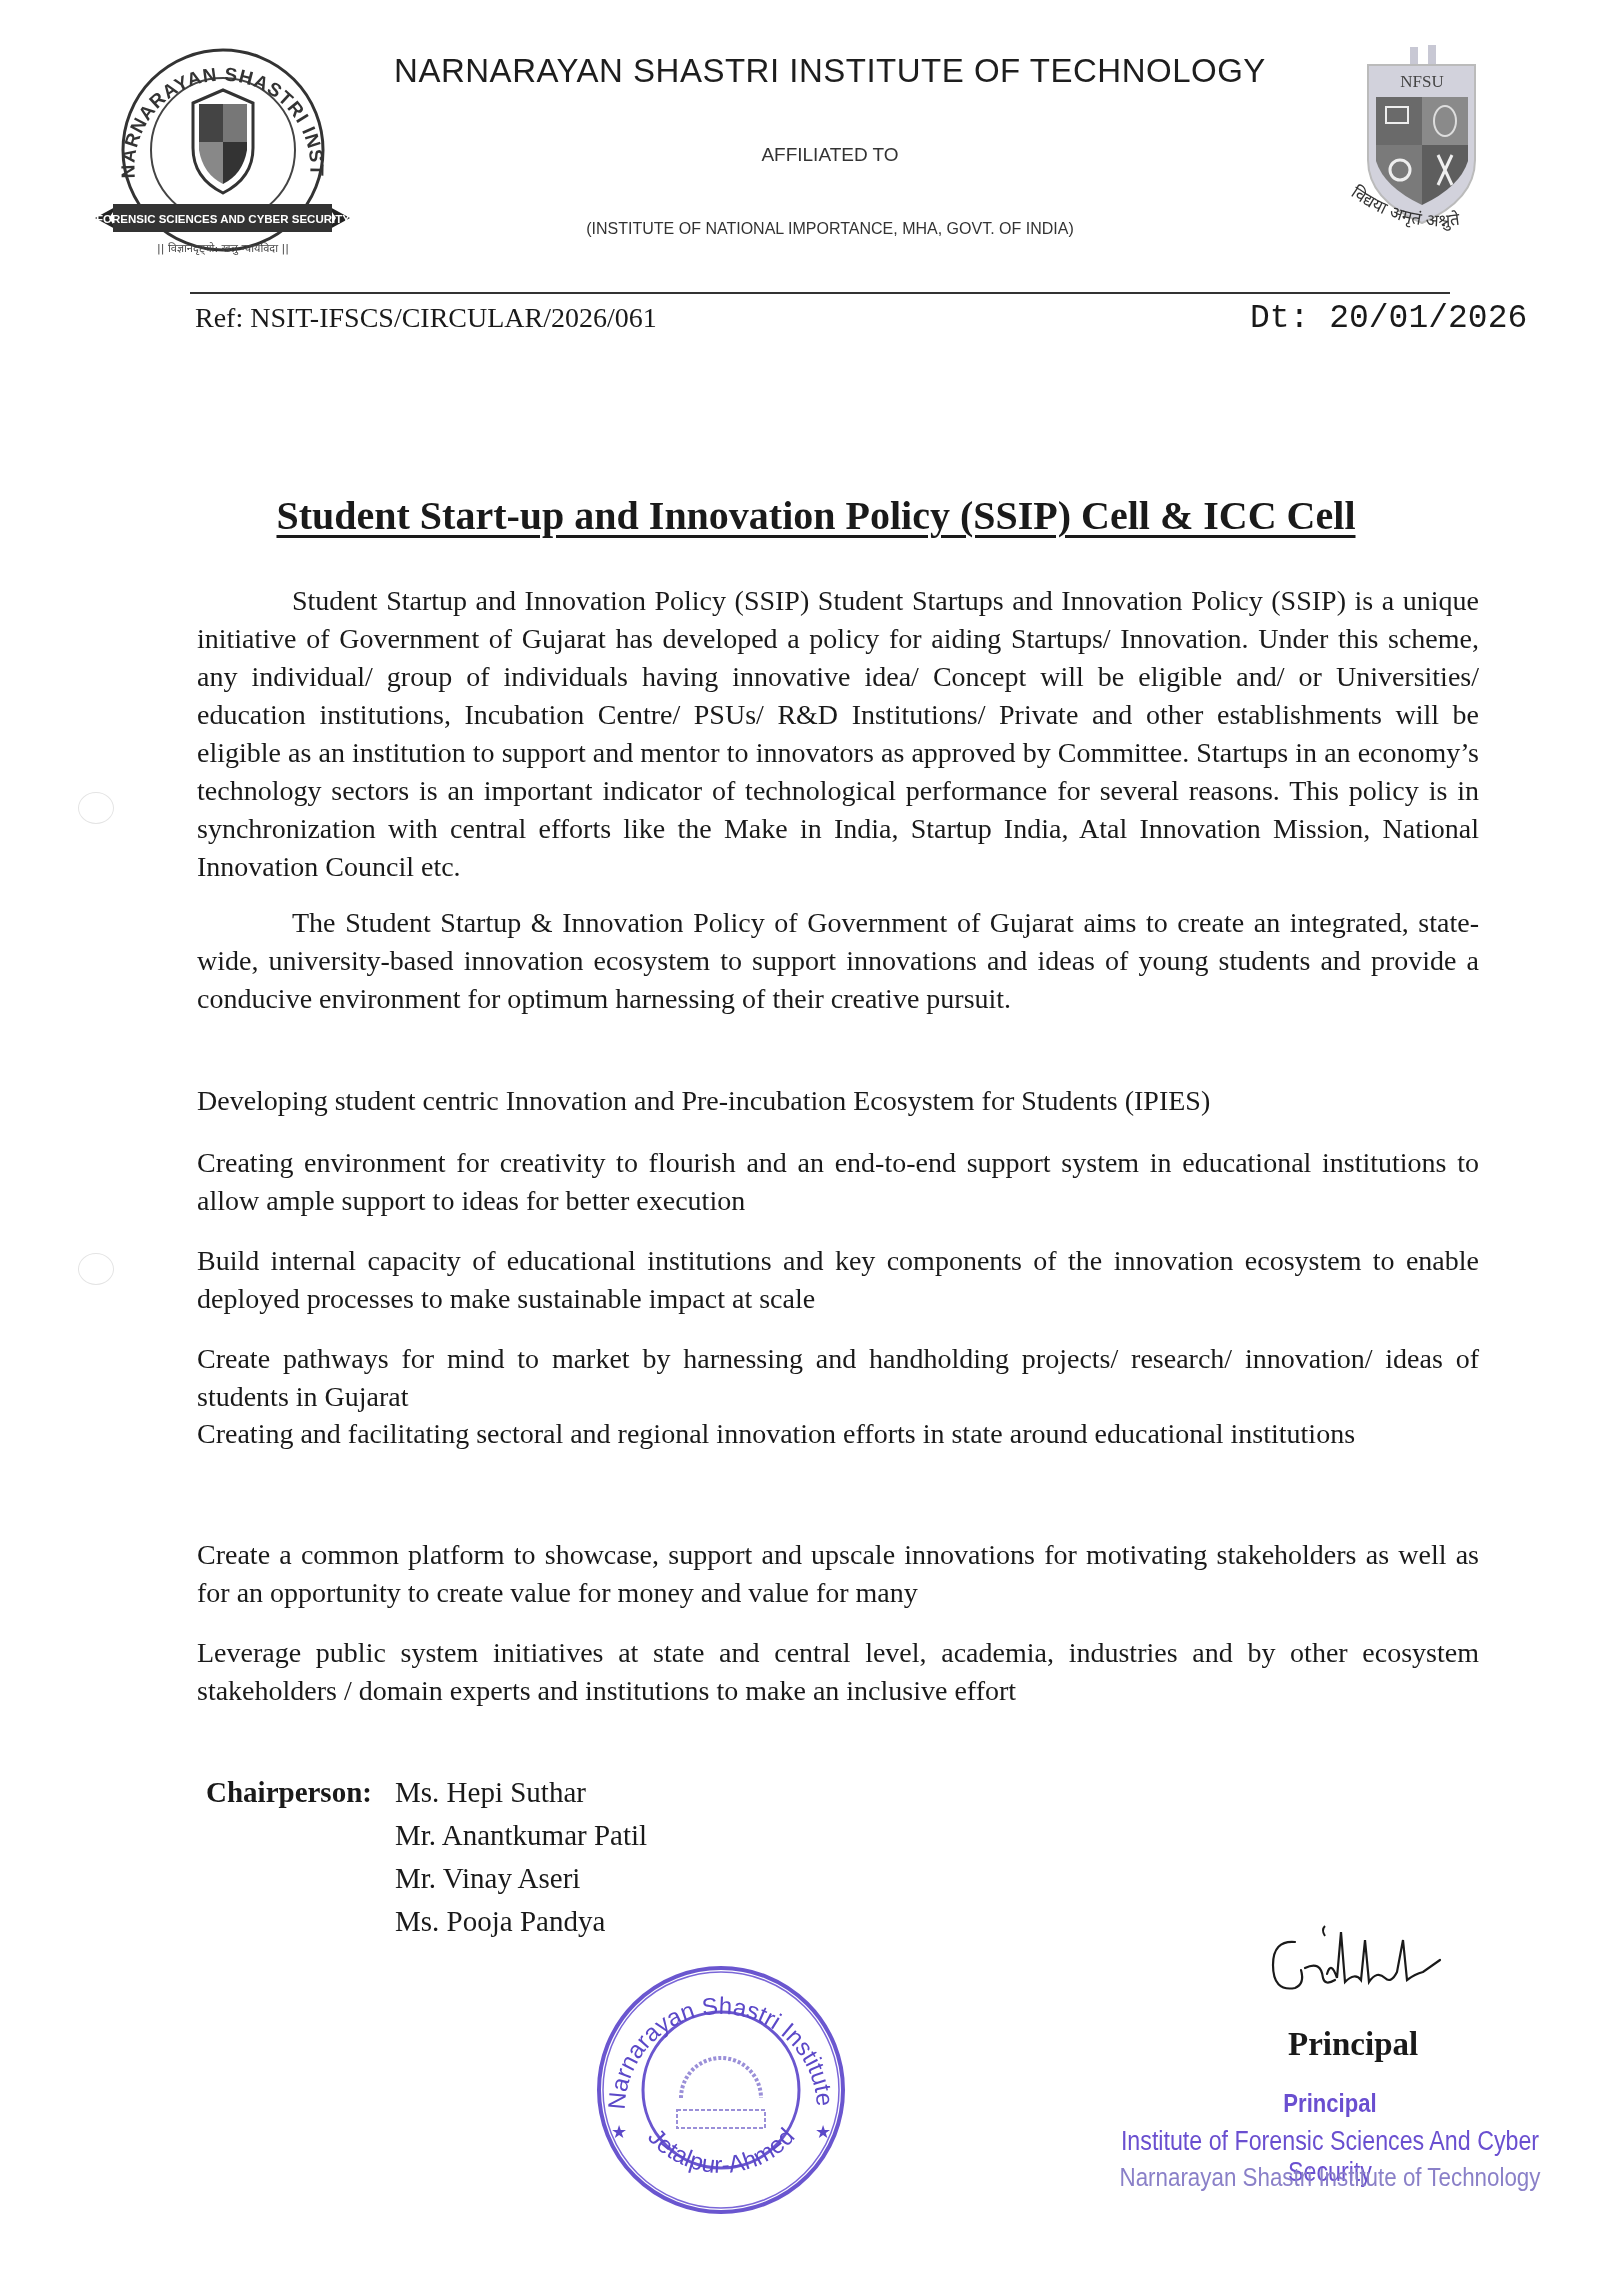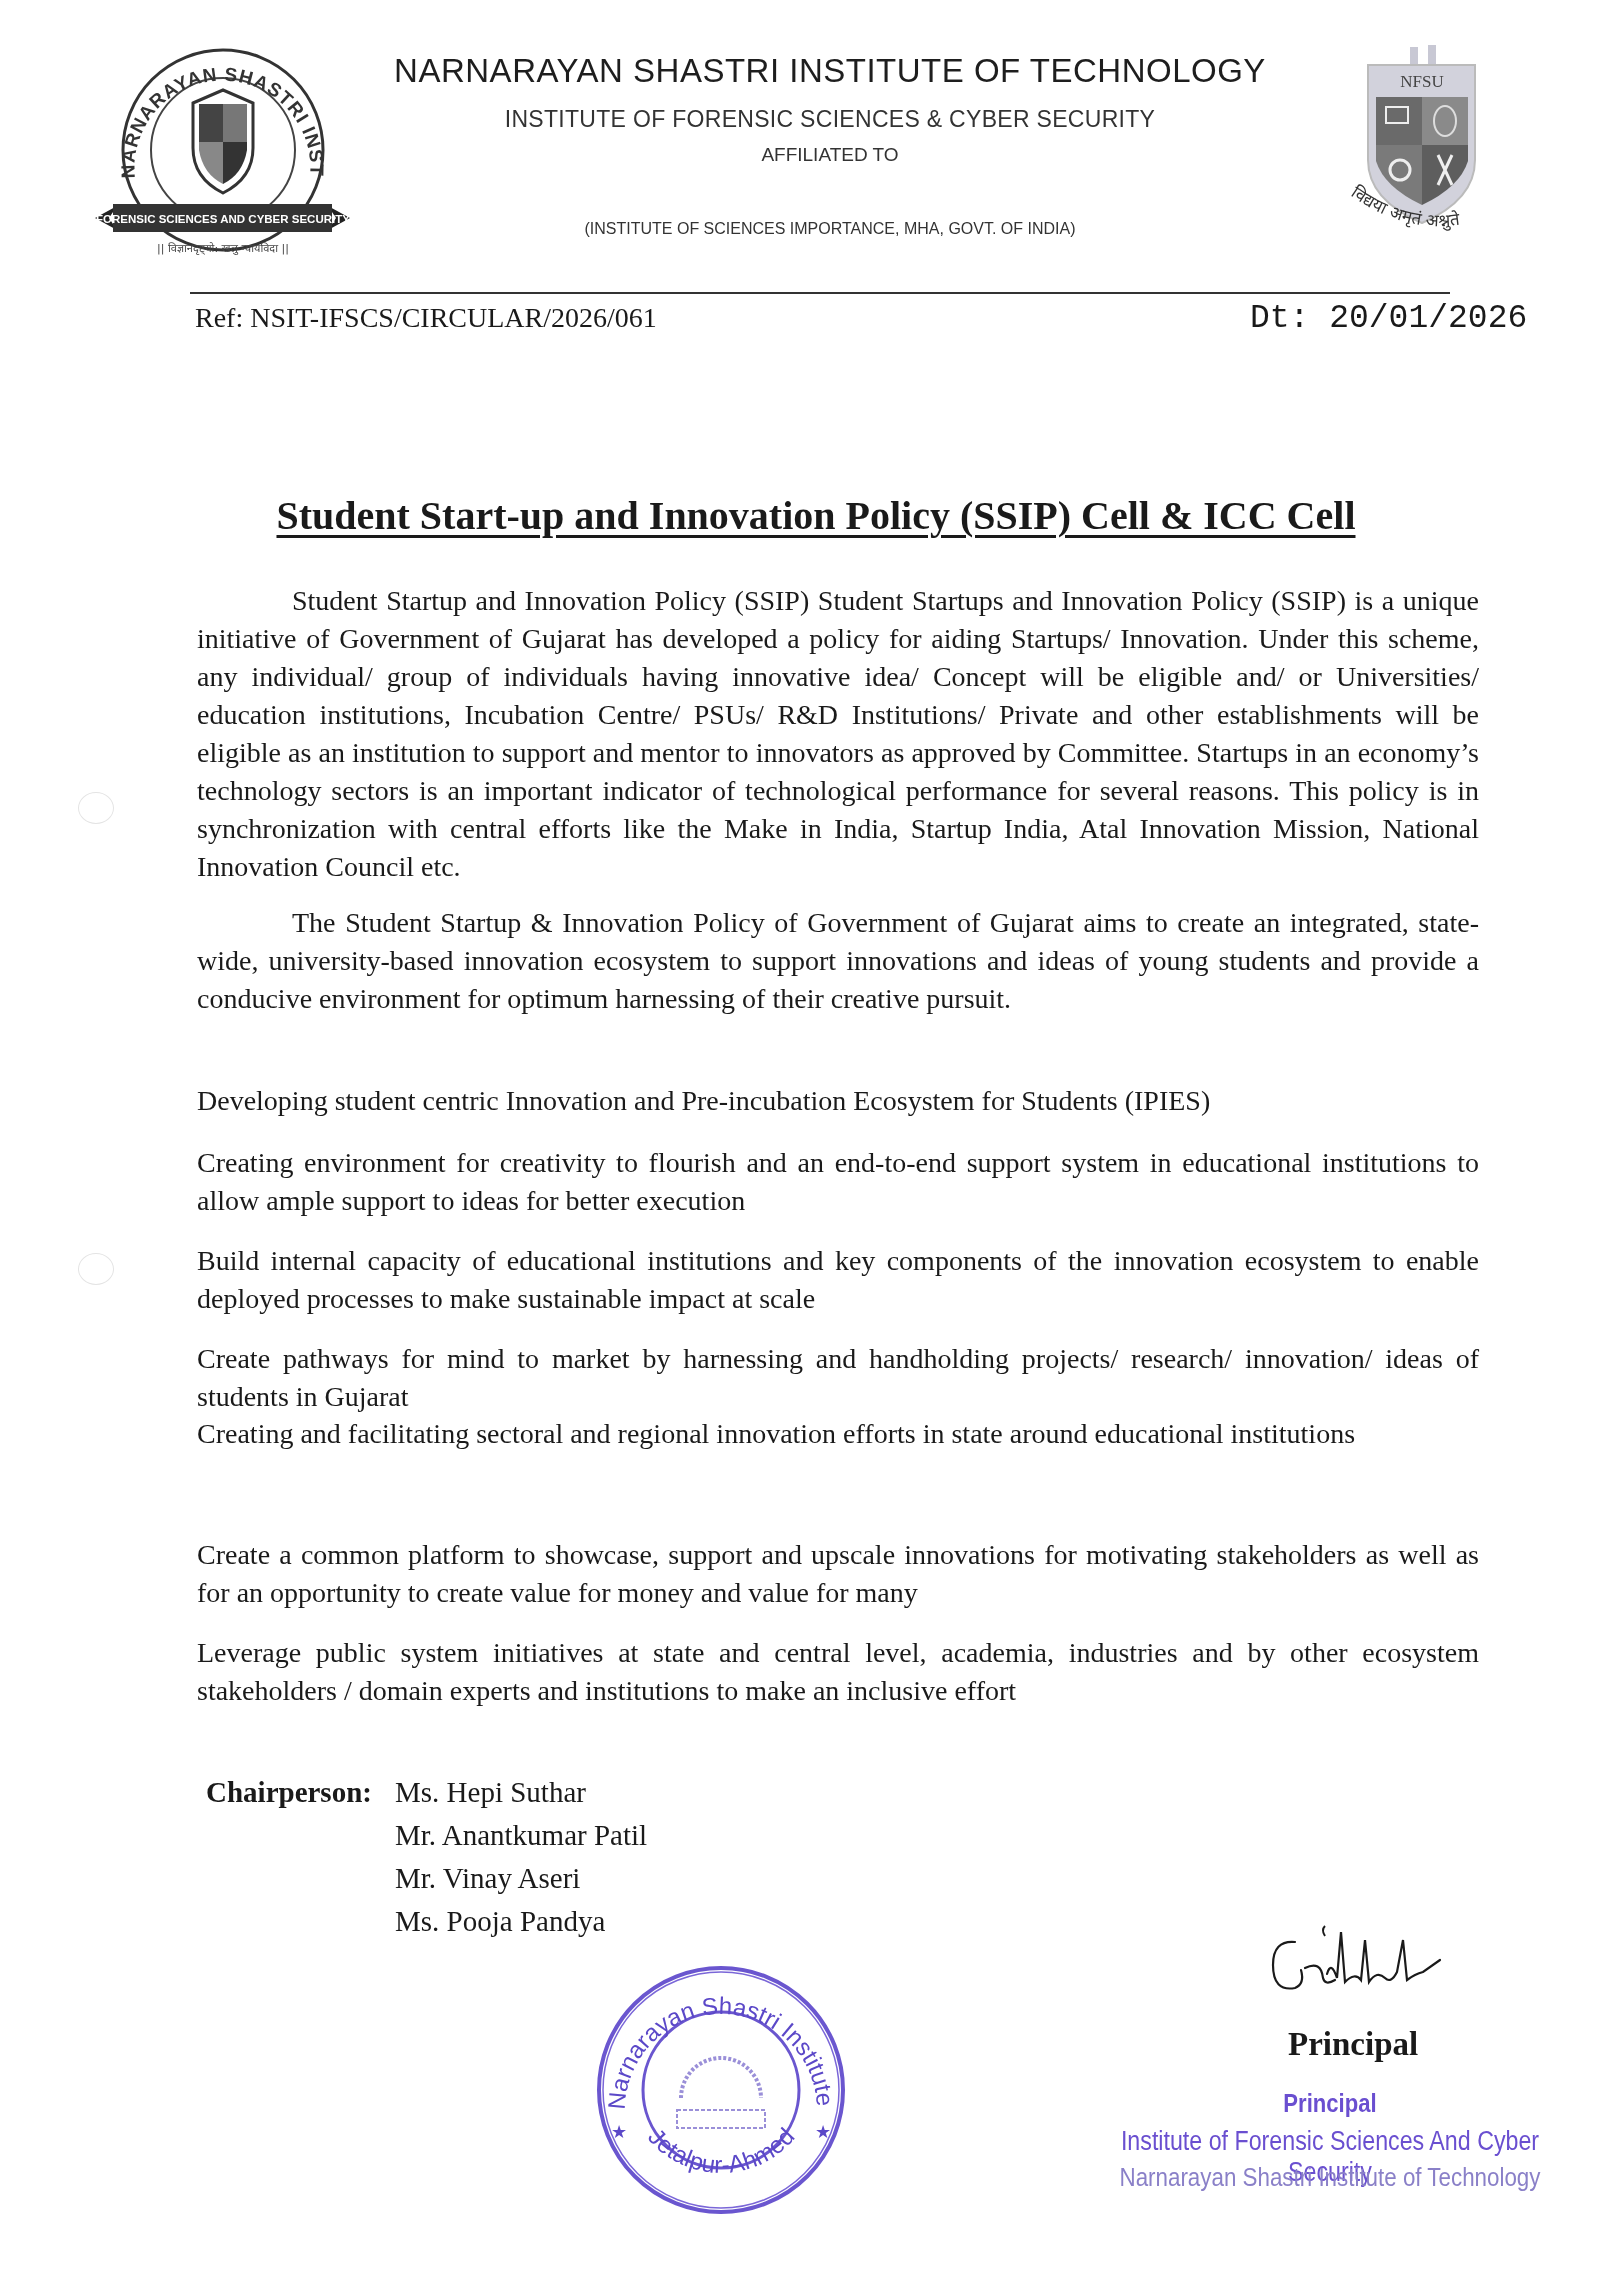--- a/index.html
+++ b/index.html
@@ -67,23 +67,22 @@
     <path d="M 0 180 L 22 168 L 14 180 L 22 192 Z" fill="#222"></path>
     <path d="M 255 180 L 233 168 L 241 180 L 233 192 Z" fill="#222"></path>
     <rect x="18" y="166" width="219" height="28" fill="#333"></rect>
     <text x="128" y="185" text-anchor="middle" font-family="Liberation Sans, sans-serif" font-size="11.5" font-weight="bold" fill="#fff">FORENSIC SCIENCES AND CYBER SECURITY</text>
     <text x="128" y="214" text-anchor="middle" font-family="DejaVu Sans, sans-serif" font-size="11" fill="#444">|| विज्ञानदृष्ट्यो: खलु न्यायविदा ||</text>
   </svg>
 </div>
 
 <div class="abs hdr-block">
   <div class="hdr-line h1">NARNARAYAN SHASTRI INSTITUTE OF TECHNOLOGY</div>
-  <div class="hdr-line h2">INSTITUTE OF FORENSIC SCIENCES &amp; CYBER SECURITY</div>
   <div class="hdr-line h3">AFFILIATED TO</div>
-  <div class="hdr-line h5">(INSTITUTE OF SCIENCES IMPORTANCE, MHA, GOVT. OF INDIA)</div>
+  <div class="hdr-line h5">(INSTITUTE OF NATIONAL IMPORTANCE, MHA, GOVT. OF INDIA)</div>
 </div>
 
 <div class="abs logo-right">
   <svg width="215" height="215" viewBox="0 0 215 215">
     <defs>
       <path id="mottoPath" d="M 10 150 Q 100 215 200 145"></path>
     </defs>
     <rect x="70" y="2" width="8" height="20" fill="#c8c8d4"></rect>
     <rect x="88" y="0" width="8" height="20" fill="#c8c8d4"></rect>
     <path d="M 28 20 L 135 20 L 135 115 Q 135 155 82 178 Q 28 155 28 115 Z" fill="#d2d2dc" stroke="#bbb" stroke-width="2"></path>

